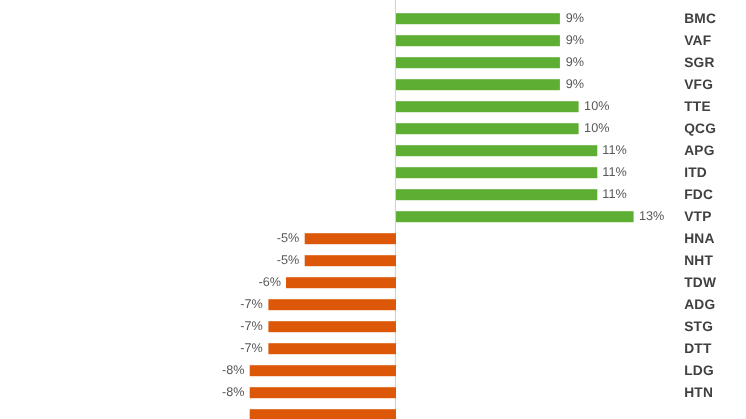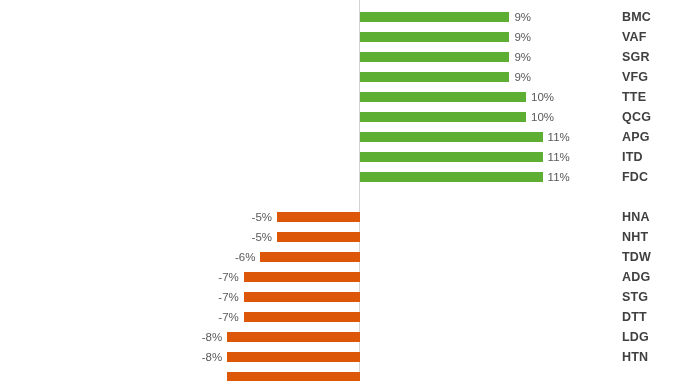--- a/index.html
+++ b/index.html
@@ -109,20 +109,25 @@
       <div class="bar-row" style="top: 147px;">
         <div class="bar pos" style="width: 182.6px; height: 10px;"></div>
         <div class="value-label pos" style="left: 547.6px;">11%</div>
         <div class="cat-label">ITD</div>
       </div>
       <div class="bar-row" style="top: 167px;">
         <div class="bar pos" style="width: 182.6px; height: 10px;"></div>
         <div class="value-label pos" style="left: 547.6px;">11%</div>
         <div class="cat-label">FDC</div>
       </div>
+      <div class="bar-row" style="top: 187px;">
+        <div class="bar pos" style="width: 215.8px; height: 10px;"></div>
+        <div class="value-label pos" style="left: 580.8px;">13%</div>
+        <div class="cat-label">VTP</div>
+      </div>
       <div class="bar-row" style="top: 207px;">
         <div class="bar neg" style="width: 83px; height: 10px; left: 277px;"></div>
         <div class="value-label neg" style="right: 406px;">-5%</div>
         <div class="cat-label">HNA</div>
       </div>
       <div class="bar-row" style="top: 227px;">
         <div class="bar neg" style="width: 83px; height: 10px; left: 277px;"></div>
         <div class="value-label neg" style="right: 406px;">-5%</div>
         <div class="cat-label">NHT</div>
       </div>

